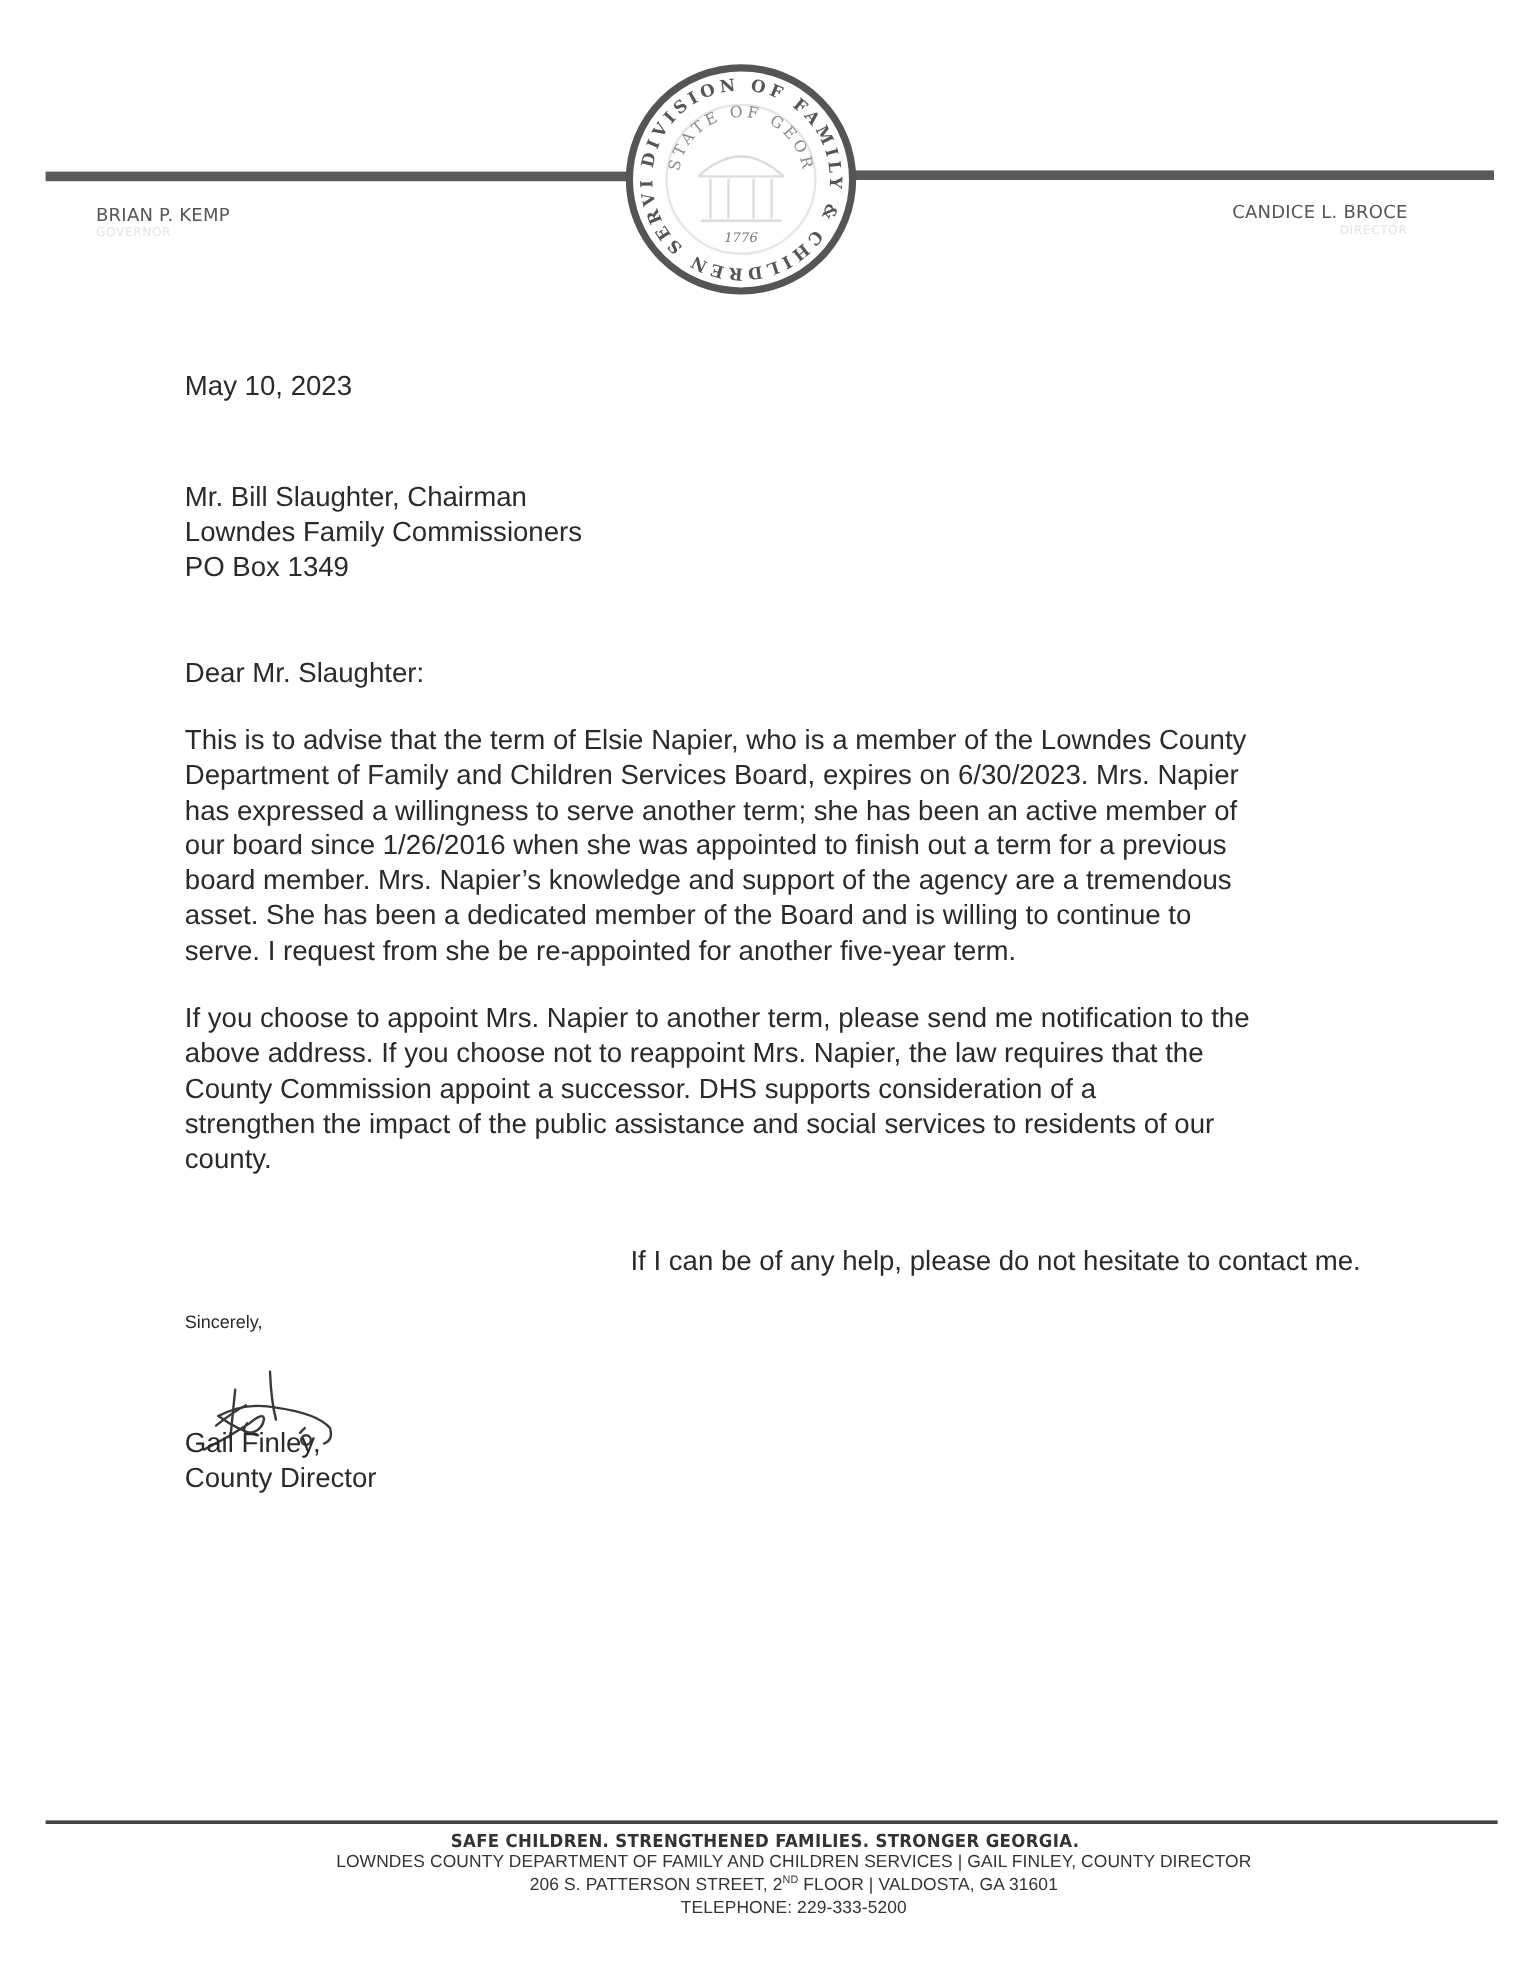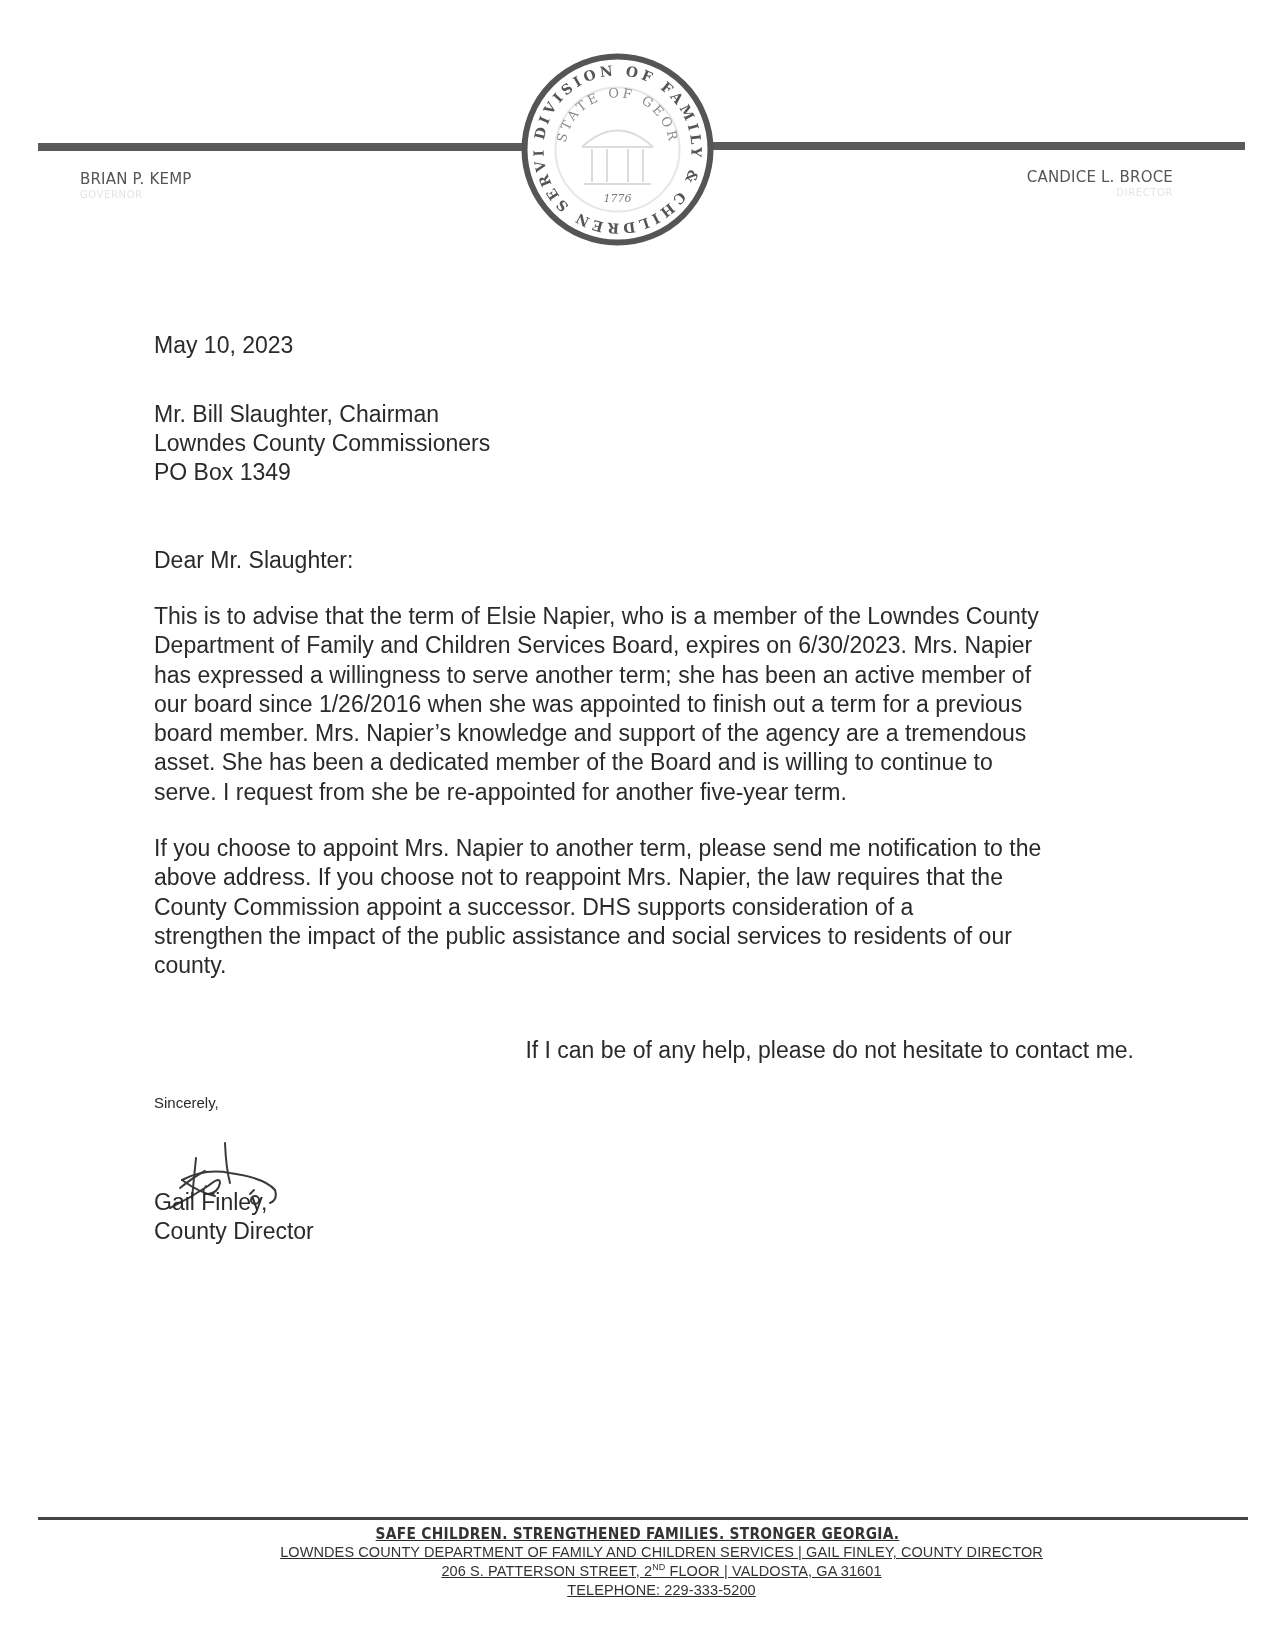--- a/index.html
+++ b/index.html
@@ -10,35 +10,35 @@
     .rule-top-left { position: absolute; left: 38px; top: 143px; width: 490px; height: 8px; background: #5a5a5a; }
     .rule-top-right { position: absolute; left: 710px; top: 142px; width: 535px; height: 8px; background: #5a5a5a; }
     .header-name { position: absolute; font-family: "DejaVu Sans", sans-serif; font-size: 15px; color: #555555; letter-spacing: 0.2px; }
     .header-title { position: absolute; font-family: "DejaVu Sans", sans-serif; font-size: 10px; color: #e4e4e4; letter-spacing: 0.6px; }
     .left-name { left: 80px; top: 170px; }
     .left-title { left: 80px; top: 189px; }
     .right-name { right: 102px; top: 168px; text-align: right; }
     .right-title { right: 102px; top: 187px; text-align: right; }
 
     .seal { position: absolute; left: 520px; top: 52px; width: 195px; height: 195px; }
-    .date { position: absolute; left: 154px; top: 332px; font-size: 23px; }
+    .date { position: absolute; left: 154px; top: 308px; font-size: 23px; }
     .address { position: absolute; left: 154px; top: 400px; font-size: 23px; line-height: 29px; }
     .address div { white-space: nowrap; }
     .salutation { position: absolute; left: 154px; top: 547px; font-size: 23px; }
     .para { position: absolute; left: 154px; width: 980px; font-size: 23px; line-height: 29.3px; }
     .para1 { top: 602px; }
     .para2 { top: 834px; }
     .para3 { top: 1036px; text-align: right; }
     .para .line { white-space: nowrap; display: block; }
     .closing { position: absolute; left: 154px; top: 1094px; font-size: 15px; }
     .signature { position: absolute; left: 160px; top: 1138px; width: 150px; height: 75px; }
     .signer { position: absolute; left: 154px; top: 1188px; font-size: 23px; line-height: 29px; }
 
     .rule-bottom { position: absolute; left: 38px; top: 1517px; width: 1210px; height: 3px; background: #444444; }
-    .footer { position: absolute; left: 0; top: 1525px; width: 1275px; text-align: center; text-decoration: underline; }
+    .footer { position: absolute; left: 0; top: 1525px; width: 1275px; text-align: center; }
     .tagline { font-family: "DejaVu Sans", sans-serif; font-weight: bold; font-size: 15px; color: #333333; letter-spacing: 0.3px; margin-top: 0px; transform: scaleX(0.92); }
     .footer-line { font-family: "Liberation Sans", sans-serif; font-size: 14.5px; color: #333333; line-height: 19px; letter-spacing: 0.1px; padding-left: 48px; }
     .footer-line sup { font-size: 9px; vertical-align: super; line-height: 0; }
   </style>
 </head>
 <body>
 
 <div class="letterhead">
   <div class="rule-top-left"></div>
   <div class="rule-top-right"></div>
@@ -75,21 +75,21 @@
       </g>
       <text x="97.5" y="150" text-anchor="middle" font-family="DejaVu Serif, serif" font-style="italic" font-size="11" fill="#777777">1776</text>
     </svg>
   </div>
 </div>
 
 <div class="date">May 10, 2023</div>
 
 <div class="address">
   <div>Mr. Bill Slaughter, Chairman</div>
-  <div>Lowndes County Commissioners</div>
+  <div>Lowndes Family Commissioners</div>
   <div>PO Box 1349</div>
 </div>
 
 <div class="salutation">Dear Mr. Slaughter:</div>
 
 <div class="para para1">
   <span class="line">This is to advise that the term of Elsie Napier, who is a member of the Lowndes County</span>
   <span class="line">Department of Family and Children Services Board, expires on 6/30/2023.  Mrs. Napier</span>
   <span class="line">has expressed a willingness to serve another term; she has been an active member of</span>
   <span class="line">our board since 1/26/2016 when she was appointed to finish out a term for a previous</span>

